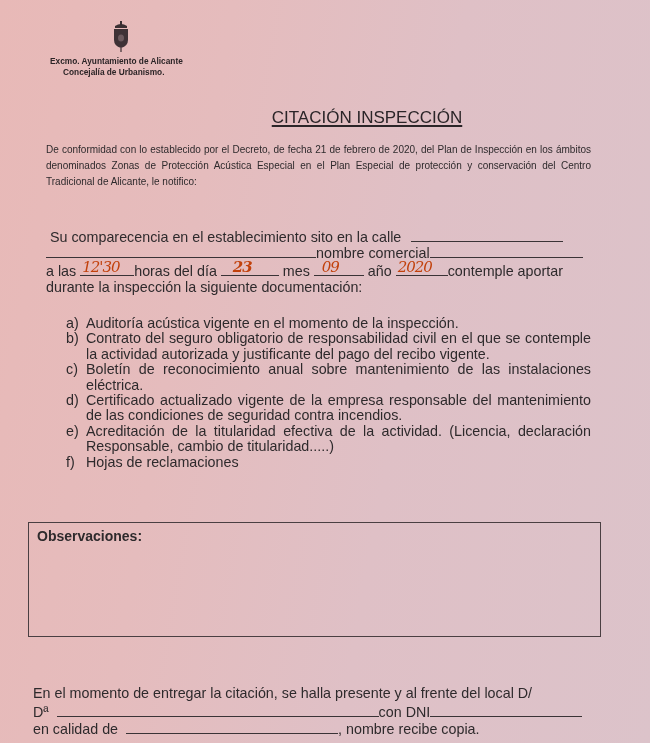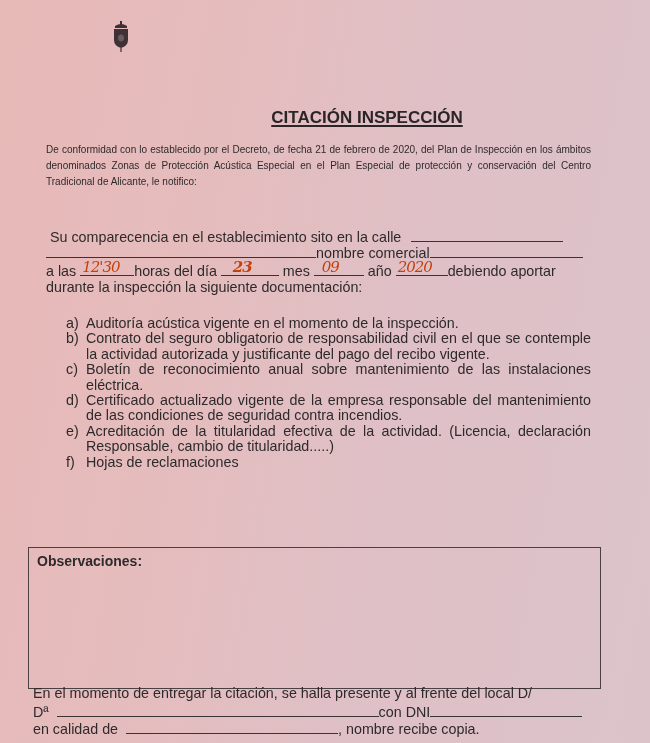--- a/index.html
+++ b/index.html
@@ -16,21 +16,21 @@
       position: absolute; left: 111px; top: 21px; width: 20px; height: 32px;
     }
     .org {
       position: absolute; left: 50px; top: 56px;
       font-size: 8.3px; font-weight: bold; line-height: 11px; color: #2b2426;
     }
     .org .l2 { padding-left: 13px; }
 
     .title {
       position: absolute; left: 0; width: 650px; top: 108px;
-      text-align: center; font-size: 17px; font-weight: bold;
+      text-align: center; font-size: 17px; font-weight: normal;
       padding-left: 84px;
       color: #2b2528;
     }
     .title span { text-decoration: underline; text-underline-offset: 2px; text-decoration-thickness: 1.5px; }
 
     .para {
       position: absolute; left: 46px; top: 142px; width: 545px;
       font-size: 10px; line-height: 16.2px; text-align: justify;
     }
     .line { position: absolute; font-size: 14.3px; white-space: nowrap; }
@@ -40,40 +40,44 @@
       font-family: "DejaVu Serif", serif; font-style: italic;
       color: #c2410c; font-size: 15px; letter-spacing: -1px;
     }
 
     .list { position: absolute; left: 66px; top: 316px; width: 525px; font-size: 14.3px; line-height: 15.4px; }
     .li { display: flex; }
     .li .mk { width: 20px; flex: none; }
     .li .tx { flex: 1; text-align: justify; }
 
     .obs {
-      position: absolute; left: 28px; top: 547px; width: 573px; height: 142px;
+      position: absolute; left: 28px; top: 522px; width: 573px; height: 115px;
       border: 1.5px solid #4a3f42;
     }
     .obs .lbl { position: absolute; left: 8px; top: 5px; font-weight: bold; font-size: 14px; }
 
     .foot { position: absolute; left: 33px; font-size: 14.3px; white-space: nowrap; }
   </style>
 </head>
 <body>
 
 <div class="page">
 
   <svg class="crest" viewBox="0 0 20 32">
     <rect x="9" y="0" width="2" height="4" fill="#3b3033"></rect>
     <path d="M4 5 Q10 1 16 5 L16 7 L4 7 Z" fill="#3b3033"></path>
     <path d="M3 8 L17 8 L17 19 Q17 25 10 27 Q3 25 3 19 Z" fill="#3e3236"></path>
     <ellipse cx="10" cy="17" rx="3" ry="3.5" fill="#6c5a5e"></ellipse>
     <rect x="9.4" y="27" width="1.2" height="4" fill="#3b3033"></rect>
   </svg>
 
+  <div class="org">
+    <div>Excmo. Ayuntamiento de Alicante</div>
+    <div class="l2">Concejalía de Urbanismo.</div>
+  </div>
 
   <div class="title">
     <span>CITACIÓN INSPECCIÓN</span>
   </div>
 
   <div class="para">De conformidad con lo establecido por el Decreto, de fecha 21 de febrero de 2020, del Plan de Inspección en los ámbitos denominados Zonas de Protección Acústica Especial en el Plan Especial de protección y conservación del Centro Tradicional de Alicante, le notifico:</div>
 
   <div class="line" style="left:50px; top:228px;">
     <span>Su comparecencia en el establecimiento sito en la calle</span>
     <span class="blank" style="width:152px; margin-left:6px;"><span class="hand"></span></span>
@@ -83,21 +87,21 @@
     <span class="blank" style="width:270px;"></span><span>nombre comercial</span><span class="blank" style="width:153px;"><span class="hand"></span></span>
   </div>
 
   <div class="line" style="left:46px; top:262px;">
     <span>a las</span>
     <span class="blank" style="width:54px;"><span class="hand">12'30</span></span><span>horas del día</span>
     <span class="blank" style="width:58px;"><span class="hand" style="left:12px;font-weight:bold;">23</span></span>
     <span>mes</span>
     <span class="blank" style="width:50px;"><span class="hand" style="left:8px;margin-top:40px;">09</span></span>
     <span>año</span>
-    <span class="blank" style="width:52px;"><span class="hand">2020</span></span><span>debiendo aportar</span>
+    <span class="blank" style="width:52px;"><span class="hand">2020</span></span><span>contemple aportar</span>
   </div>
 
   <div class="line" style="left:46px; top:279px;">durante la inspección la siguiente documentación:</div>
 
   <div class="list">
     <div class="li">
         <span class="mk">a)</span>
         <span class="tx">Auditoría acústica vigente en el momento de la inspección.</span>
       </div>
     <div class="li">

